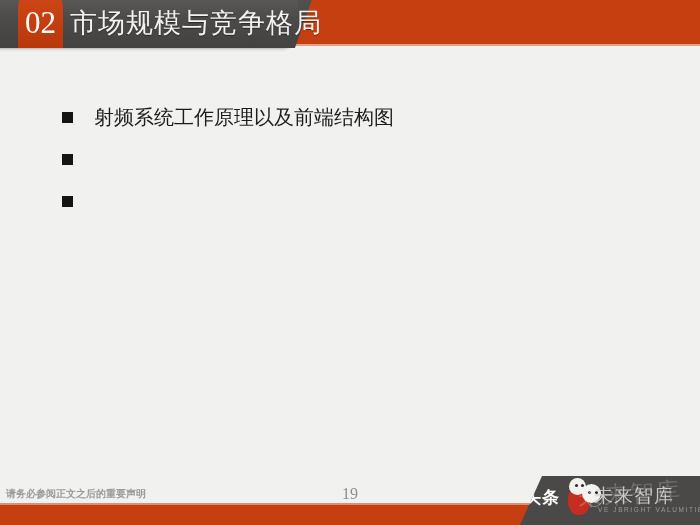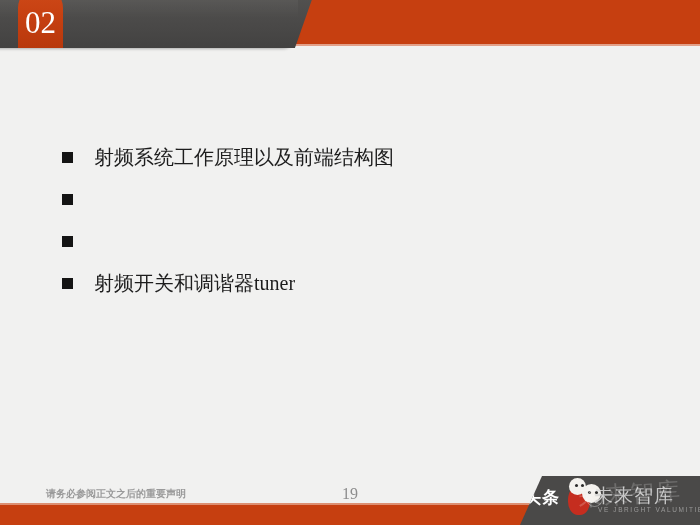--- a/index.html
+++ b/index.html
@@ -102,21 +102,20 @@
     letter-spacing: 1px;
     white-space: nowrap;
     text-shadow: 0 1px 1px rgba(0,0,0,0.45);
   }
 
   
   .content {
     position: absolute;
     left: 62px; top: 105px;
     width: 560px;
-    margin-top: 40px;
   }
   .bullet-row {
     display: flex;
     align-items: flex-start;
     margin-bottom: 17px;
     height: 25px;
   }
   .bullet-marker {
     width: 11px;
     height: 11px;
@@ -135,21 +134,20 @@
 
   
   .footer-note {
     position: absolute;
     left: 6px; top: 487px;
     color: #9a9a9a;
     font-size: 10px;
     line-height: 13px;
     font-weight: bold;
     white-space: nowrap;
-    margin-left: 40px;
   }
   .page-number {
     position: absolute;
     left: 0; top: 487px;
     width: 700px;
     text-align: center;
     color: #8d8d8d;
     font-size: 16px;
     line-height: 14px;
     font-family: "Liberation Serif", "DejaVu Serif", serif;
@@ -266,41 +264,38 @@
   <div class="top-strip"></div>
   <div class="top-strip-edge"></div>
 
   <div class="header-bar"></div>
   <div class="header-bar-slant"></div>
   <div class="header-bar-shine"></div>
 
   <div class="num-badge"></div>
   <div class="num-badge-text">02</div>
 
+  <div class="header-title">市场规模与竞争格局</div>
 
   <div class="content">
 
     <div class="bullet-row">
       <div class="bullet-marker"></div>
       <div class="bullet-text">射频系统工作原理以及前端结构图</div>
     </div>
 
     <div class="bullet-row">
       <div class="bullet-marker"></div>
     </div>
 
 
     <div class="bullet-row">
       <div class="bullet-marker"></div>
     </div>
 
-    <div class="bullet-row">
-      <div class="bullet-marker"></div>
-      <div class="bullet-text">射频开关和调谐器tuner</div>
-    </div>
 
   </div>
 
   <div class="footer-note">请务必参阅正文之后的重要声明</div>
   <div class="page-number">19</div>
   <div class="bottom-bar"></div>
 
   <div class="wm-banner">
     <div class="wm-toutiao">头条</div>
     <div class="wm-red-blob"></div>

